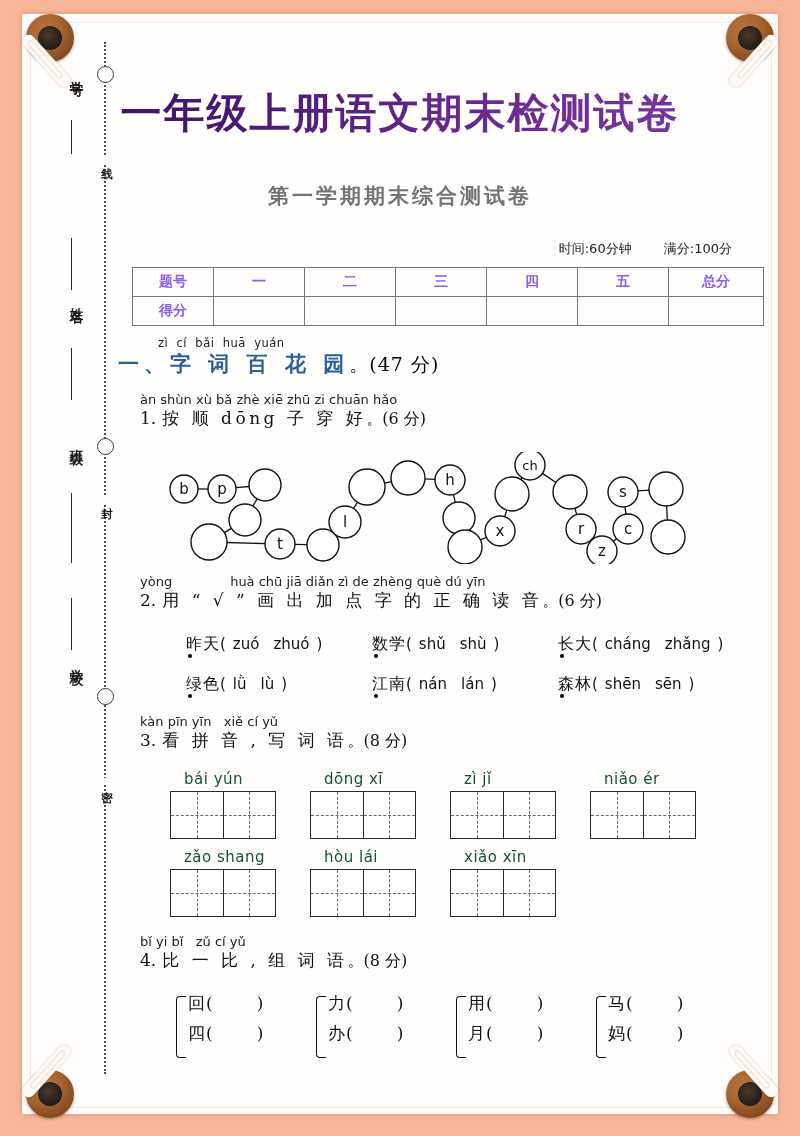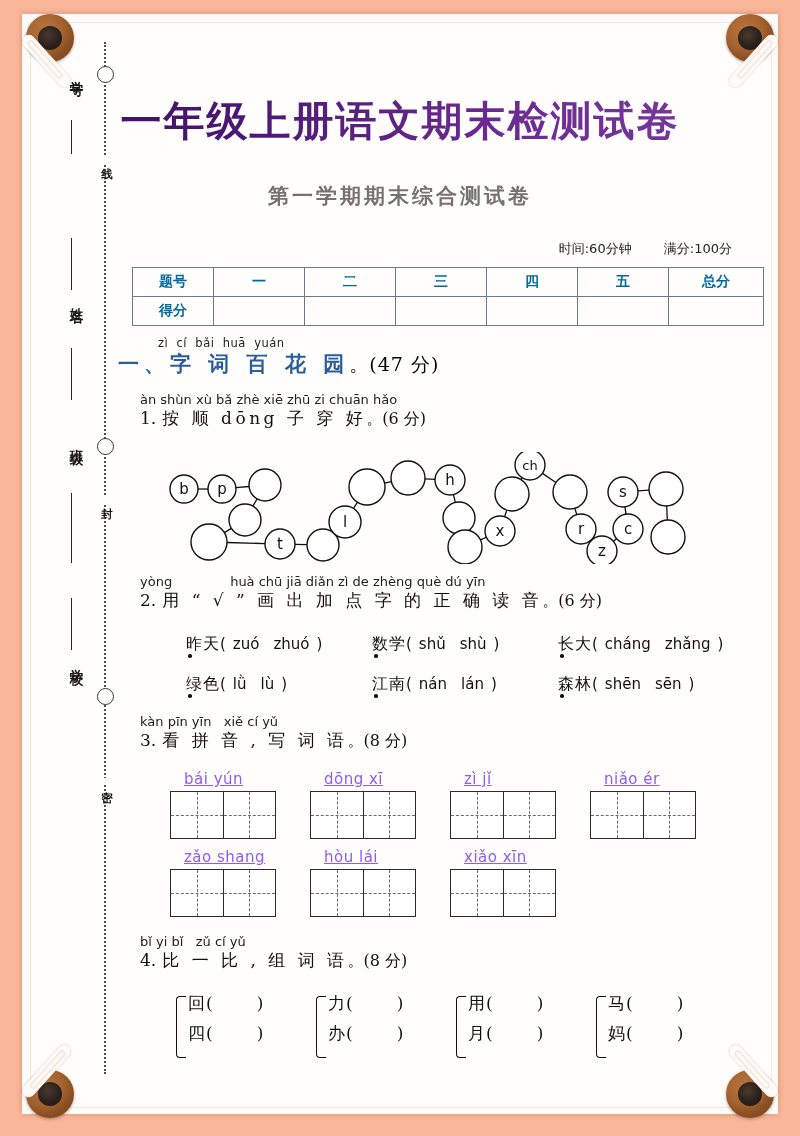--- a/index.html
+++ b/index.html
@@ -43,37 +43,37 @@
   .ring{position:absolute;left:41px;width:15px;height:15px;border-radius:50%;
     border:1.6px solid #3a3a3a;background:#fffefc;}
   .vtxt{position:absolute;left:4px;width:26px;text-align:center;
     writing-mode:vertical-rl;text-orientation:upright;
     font-size:13.5px;letter-spacing:3px;color:#1a1a1a;font-weight:700;
     font-family:"DejaVu Sans","Liberation Sans",sans-serif;}
   .vtxt.small{font-size:11.5px;left:40px;width:18px;letter-spacing:1px;background:#fffefc;padding:3px 0;}
   .vrule{position:absolute;left:15px;width:0;border-left:1.4px solid #2a2a2a;}
 
   
-  #title{position:absolute;left:0;right:0;top:80px;text-align:center;
+  #title{position:absolute;left:0;right:0;top:72px;text-align:center;
     font-size:41px;font-weight:900;letter-spacing:2px;
     font-family:"DejaVu Serif","Liberation Serif",serif;
     background:linear-gradient(90deg,#3b1160 0%,#4a1872 28%,#6b2a92 62%,#7d3aa4 100%);
     -webkit-background-clip:text;background-clip:text;color:transparent;
     text-shadow:none;}
   #subtitle{position:absolute;left:0;right:0;top:168px;text-align:center;
     font-size:21px;font-weight:900;color:#737373;letter-spacing:3px;
     font-family:"DejaVu Serif","Liberation Serif",serif;}
   #meta{position:absolute;right:46px;top:226px;font-size:13px;color:#222;
     font-family:"DejaVu Sans","Liberation Sans",sans-serif;}
   #meta span{margin-left:28px;}
 
   
   #score{position:absolute;left:110px;top:253px;width:632px;border-collapse:collapse;}
   #score td{border:1.3px solid #6d7b86;height:26px;text-align:center;
-    font-size:14px;color:#0369a1;font-weight:700;
+    font-size:14px;color:#8b5cf6;font-weight:700;
     font-family:"DejaVu Sans","Liberation Sans",sans-serif;}
   #score td.lbl{width:78px;}
   #score td.col{width:88px;}
   #score td.tot{width:92px;}
 
   
   .sec{position:absolute;left:96px;}
   .sec .py{font-size:11.5px;color:#222;letter-spacing:.5px;margin-left:40px;white-space:pre;
     font-family:"DejaVu Sans","Liberation Sans",sans-serif;}
   .sec .zh{font-size:21px;font-weight:700;color:#2a5d9e;letter-spacing:5px;
@@ -98,22 +98,22 @@
   .citem{width:186px;font-size:16px;color:#111;white-space:nowrap;
     font-family:"DejaVu Serif","Liberation Serif",serif;position:relative;}
   .citem .w{letter-spacing:1px;}
   .citem .dot{position:absolute;left:2px;top:20px;width:3.5px;height:3.5px;border-radius:50%;background:#111;}
   .citem .pin{font-family:"DejaVu Sans","Liberation Sans",sans-serif;font-size:15px;}
   .citem .pin i{font-style:normal;margin:0 7px;}
 
   
   .gridrow{position:absolute;left:148px;width:560px;display:flex;}
   .gcell{width:140px;}
-  .gcell .lab{font-size:15px;color:#8b5cf6;text-align:left;margin:0 0 3px 14px;
-    font-family:"DejaVu Sans","Liberation Sans",sans-serif;letter-spacing:.5px;text-decoration:underline;}
+  .gcell .lab{font-size:15px;color:#14532d;text-align:left;margin:0 0 3px 14px;
+    font-family:"DejaVu Sans","Liberation Sans",sans-serif;letter-spacing:.5px;}
   .tzg{width:104px;height:46px;border:1.4px solid #2b2b2b;display:flex;position:relative;background:#fff;}
   .tzg .half{flex:1;position:relative;}
   .tzg .half+.half{border-left:1.4px solid #2b2b2b;}
   .tzg .half::before{content:"";position:absolute;left:50%;top:0;bottom:0;border-left:1px dashed #6a6a6a;}
   .tzg .half::after{content:"";position:absolute;top:50%;left:0;right:0;border-top:1px dashed #6a6a6a;}
 
   
   #pairs{position:absolute;left:150px;top:978px;width:560px;display:flex;}
   .pair{width:140px;position:relative;padding-left:16px;box-sizing:border-box;}
   .brace{position:absolute;left:4px;top:4px;width:9px;height:60px;

